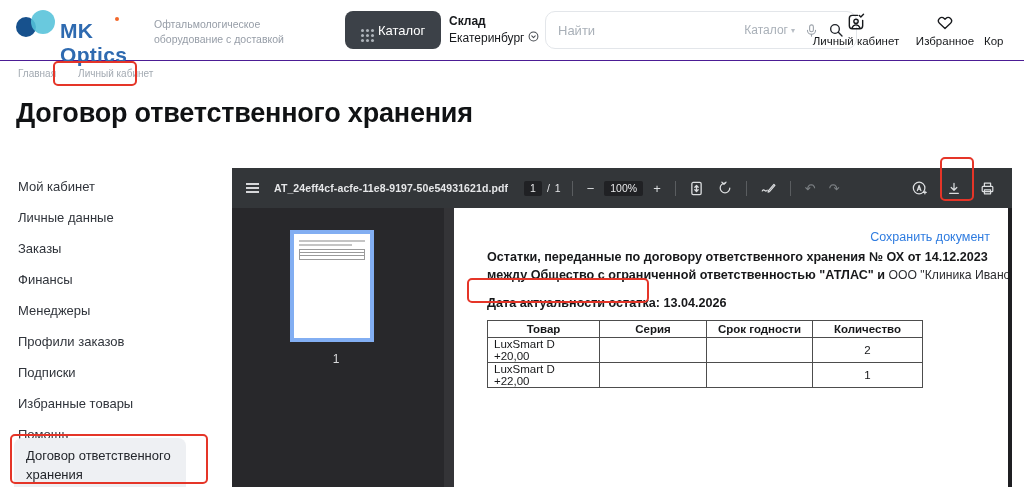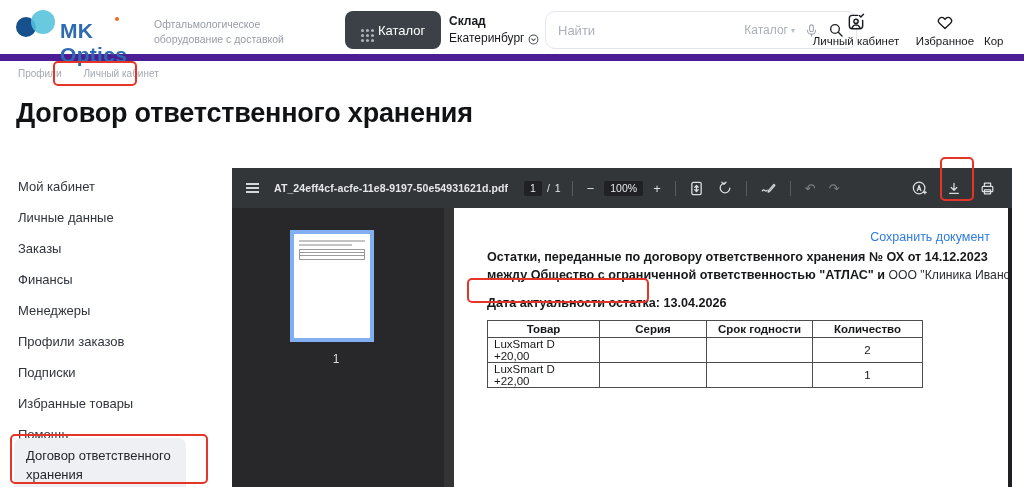--- a/index.html
+++ b/index.html
@@ -1,32 +1,32 @@
 <!DOCTYPE html>
 <html><head>
 <meta charset="utf-8">
 <style>
   * { margin:0; padding:0; box-sizing:border-box; }
   body { font-family:"Liberation Sans", sans-serif; background:#fff; }
   .stage { position:relative; width:1024px; height:487px; overflow:hidden; background:#fff; }
 
   
-  .header { position:absolute; left:0; top:0; width:1024px; height:61px; background:#fff; border-bottom:7px solid #4c1d95; }
+  .header { position:absolute; left:0; top:0; width:1024px; height:61px; background:#fff; border-bottom:1px solid #4c1d95; }
   .logo { position:absolute; left:16px; top:10px; width:150px; height:42px; cursor:pointer; }
   .logo-ring { position:absolute; left:0; top:7px; width:13px; height:13px; border:10px solid #17518d; border-radius:50%; }
   .logo-dot-teal { position:absolute; left:15px; top:0; width:24px; height:24px; background:#54c2d9; border-radius:50%; opacity:.88; }
   .logo-text { position:absolute; left:44px; top:9px; font-size:21px; font-weight:600; color:#2e6ab0; letter-spacing:.3px; }
   .logo-tittle { position:absolute; left:99px; top:7px; width:4px; height:4px; background:#f2672a; border-radius:50%; }
   .tagline { position:absolute; left:154px; top:17px; width:130px; font-size:10.5px; line-height:1.4; color:#969da7; }
   .catalog-btn { position:absolute; left:345px; top:11px; height:38px; padding:0 16px; background:#3c4148; border:none; border-radius:8px; color:#fff; font-size:13px; font-weight:500; display:flex; align-items:center; cursor:pointer; font-family:inherit; }
   .grid-dots { width:3px; height:3px; background:#aeb3ba; border-radius:50%; margin-right:14px;
     box-shadow:5px 0 0 #aeb3ba,10px 0 0 #aeb3ba,0 5px 0 #aeb3ba,5px 5px 0 #aeb3ba,10px 5px 0 #aeb3ba,0 10px 0 #aeb3ba,5px 10px 0 #aeb3ba,10px 10px 0 #aeb3ba; }
   .warehouse { position:absolute; left:449px; top:14px; cursor:pointer; }
   .warehouse-label { font-size:12px; font-weight:700; color:#17191c; }
-  .warehouse-city { font-size:12px; color:#17191c; margin-top:3px; display:flex; align-items:flex-end; gap:3px; }
+  .warehouse-city { font-size:12px; color:#17191c; margin-top:3px; display:flex; align-items:flex-start; gap:3px; }
   .search-bar { position:absolute; left:545px; top:11px; width:312px; height:38px; border:1px solid #e3e6ea; border-radius:10px; background:#fff; display:flex; align-items:center; padding:0 12px; gap:9px; }
   .search-input { flex:1; border:none; outline:none; font-size:13px; color:#17191c; font-family:inherit; min-width:0; }
   .search-input::placeholder { color:#a9b0b8; }
   .search-cat { font-size:12px; color:#a9b0b8; display:flex; align-items:center; gap:3px; cursor:pointer; white-space:nowrap; }
   .search-cat .arrow { font-size:8px; color:#b7bdc4; }
   .hdr-item { position:absolute; top:12px; text-align:center; cursor:pointer; color:#17191c; }
   .hdr-item .ic { height:20px; display:flex; justify-content:center; align-items:center; }
   .hdr-item .lbl { font-size:11.5px; margin-top:3px; white-space:nowrap; }
   svg.line-ic { fill:none; stroke:currentColor; stroke-width:1.7; stroke-linecap:round; stroke-linejoin:round; }
 
@@ -159,21 +159,21 @@
       <div class="lbl">Избранное</div>
     </div>
 
     <div class="hdr-item" style="left:984px; width:60px; text-align:left;">
       <div class="ic"></div>
       <div class="lbl">Кор</div>
     </div>
   </div>
 
   <div class="breadcrumb">
-    <span>Профили</span><span class="sep"></span><span>Личный кабинет</span>
+    <span>Главная</span><span class="sep"></span><span>Личный кабинет</span>
   </div>
   <h1 class="page-title">Договор ответственного хранения</h1>
 
   <nav class="sidebar">
     <ul>
       <li>Мой кабинет</li>
       <li>Личные данные</li>
       <li>Заказы</li>
       <li>Финансы</li>
       <li>Менеджеры</li>

